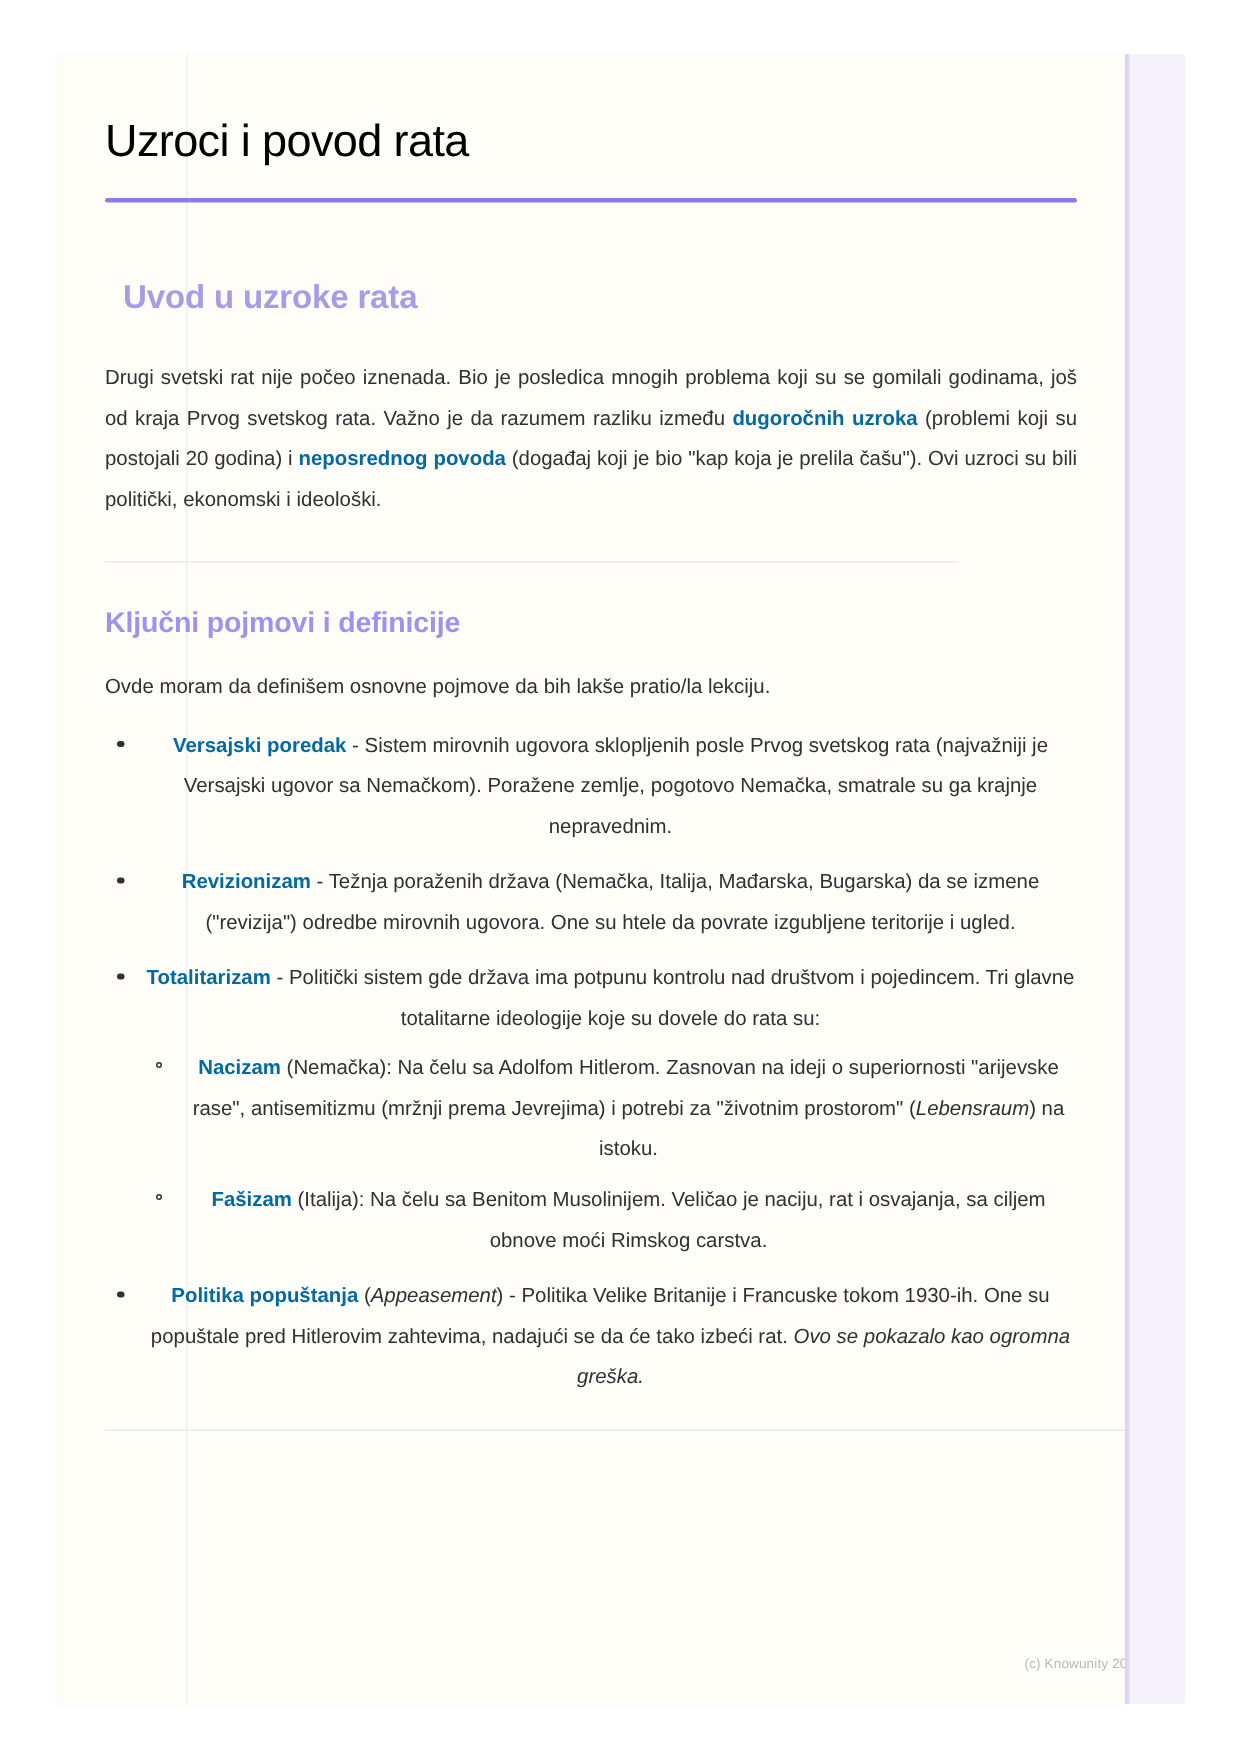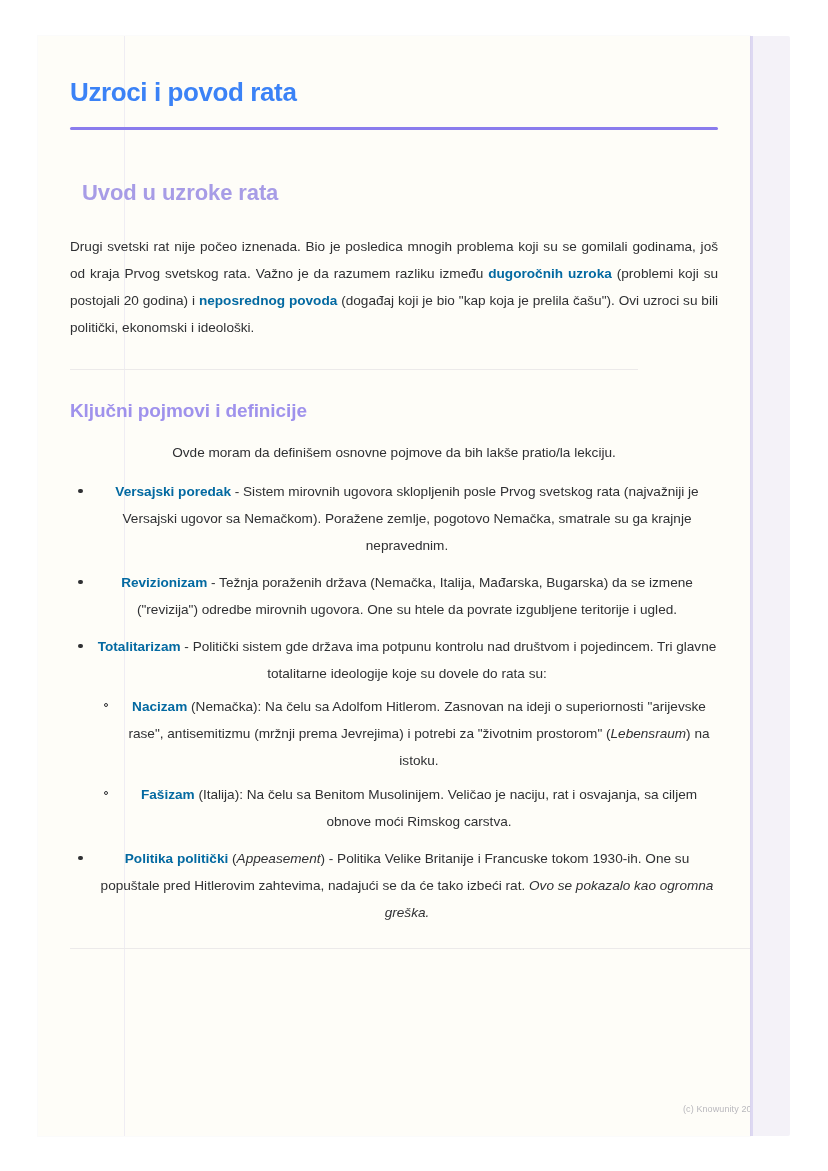--- a/index.html
+++ b/index.html
@@ -67,24 +67,24 @@
     left: 32px;
     top: 0;
     width: 648px;
     height: 1100px;
   }
 
   
   .doc-title {
     margin: 0;
     padding-top: 42px;
-    font-size: 26px;
-    font-weight: 700;
+    font-size: 30px;
+    font-weight: 400;
     letter-spacing: -0.4px;
-    color: #3b82f6;
+    color: #000000;
     line-height: 1.15;
   }
   .title-rule {
     margin-top: 19px;
     width: 648px;
     height: 3px;
     background: #8a7ced;
     border-radius: 2px;
   }
 
@@ -111,21 +111,21 @@
     color: #2f3033;
   }
   p.body {
     margin: 0;
     padding-top: 15px;
     text-align: justify;
   }
   p.lead {
     margin: 0;
     padding-top: 17px;
-    text-align: center;
+    text-align: left;
   }
 
   .divider {
     margin-top: 28px;
     width: 568px;
     height: 1px;
     background: #eceaea;
   }
   .divider.bottom {
     margin-top: 22px;
@@ -233,21 +233,21 @@
             <li>
               <b>Nacizam</b><span> (Nemačka): Na čelu sa Adolfom Hitlerom. Zasnovan na ideji o superiornosti "arijevske rase", antisemitizmu (mržnji prema Jevrejima) i potrebi za "životnim prostorom" (</span><i>Lebensraum</i><span>) na istoku.</span>
             </li>
             <li>
               <b>Fašizam</b><span> (Italija): Na čelu sa Benitom Musolinijem. Veličao je naciju, rat i osvajanja, sa ciljem obnove moći Rimskog carstva.</span>
             </li>
           </ul>
         </li>
 
         <li>
-          <b>Politika politički</b><span> (</span><i>Appeasement</i><span>) - Politika Velike Britanije i Francuske tokom 1930-ih. One su popuštale pred Hitlerovim zahtevima, nadajući se da će tako izbeći rat. </span><i>Ovo se pokazalo kao ogromna greška.</i>
+          <b>Politika popuštanja</b><span> (</span><i>Appeasement</i><span>) - Politika Velike Britanije i Francuske tokom 1930-ih. One su popuštale pred Hitlerovim zahtevima, nadajući se da će tako izbeći rat. </span><i>Ovo se pokazalo kao ogromna greška.</i>
         </li>
 
 
       </ul>
 
       <div class="divider bottom"></div>
     </div>
 
     <div class="watermark">(c) Knowunity 2025</div>
   </div>

